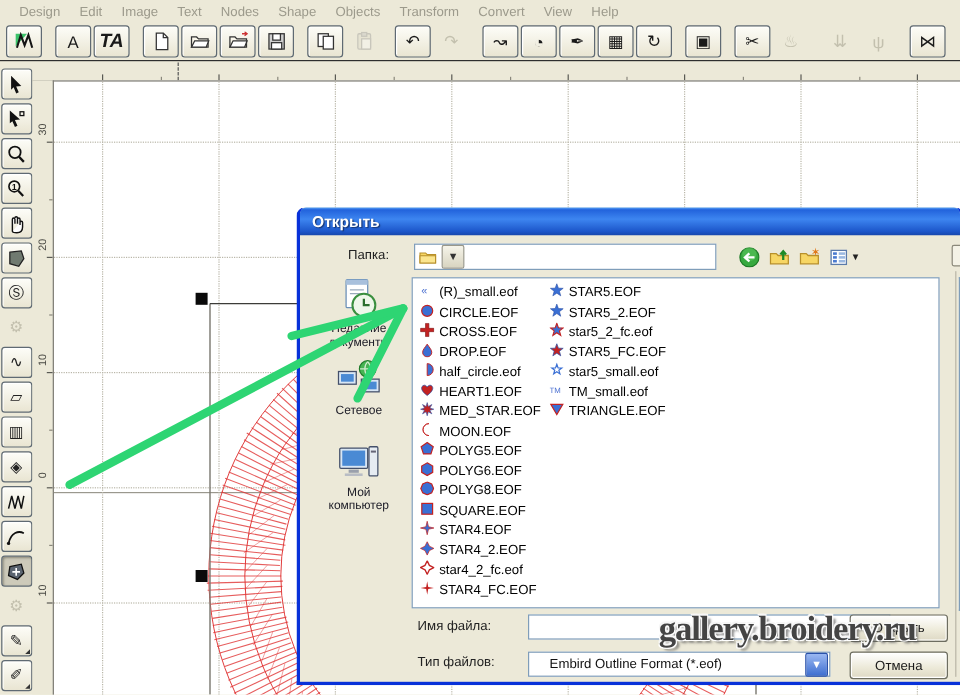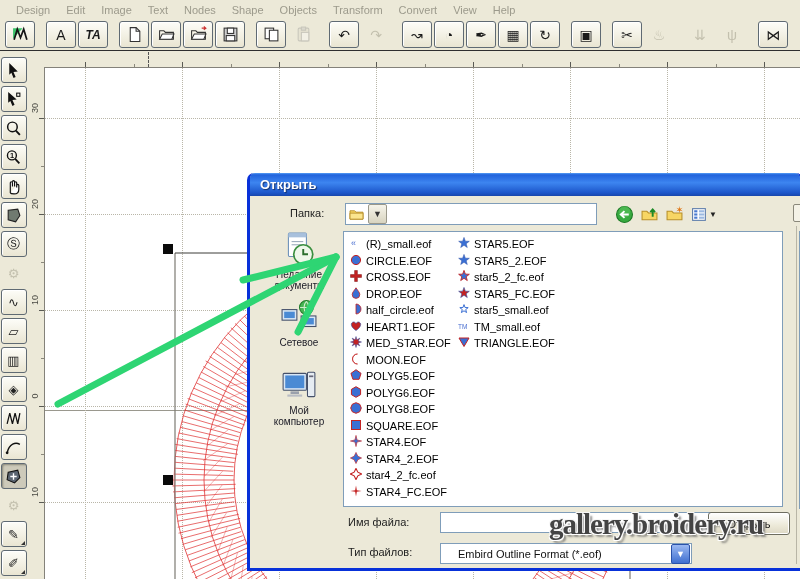--- a/index.html
+++ b/index.html
@@ -13,21 +13,21 @@
   .menu-item{font-size:11px;color:#9c9a8c;padding:0 8px;}
   
   #toolbar{position:absolute;left:0;top:19px;width:100%;height:32px;display:flex;align-items:center;padding-left:5px;border-bottom:1px solid #2e2e2e;box-sizing:border-box;}
   .tbtn{width:28px;height:25px;margin-right:2px;display:flex;align-items:center;justify-content:center;
     border:1px solid #5f6a73;border-radius:3px;background:linear-gradient(#fdfdf8,#e9e5d2);
     box-shadow:inset 1px 1px 0 #fff;font-size:14px;color:#1a1a1a;flex:0 0 auto;}
   .tbtn.gap{margin-left:9px;}
   .tbtn.dis{border-color:transparent;background:transparent;box-shadow:none;color:#c3c0ae;}
   .tbtn.dis svg{opacity:.35;}
   .tbtn svg{display:block;}
-  .tbtn .ta{font-size:12px;font-style:italic;font-weight:bold;}
+  .tbtn .ta{font-size:16px;font-style:italic;font-weight:bold;}
   
   #tools{position:absolute;left:0;top:52px;width:27px;bottom:0;display:flex;flex-direction:column;align-items:center;padding-top:5px;}
   .ltool{width:24px;height:24px;margin-bottom:3px;display:flex;align-items:center;justify-content:center;position:relative;
     border:1px solid #5f6a73;border-radius:3px;background:linear-gradient(#fdfdf8,#e9e5d2);box-shadow:inset 1px 1px 0 #fff;
     font-size:13px;color:#222;flex:0 0 auto;}
   .ltool.dis{border-color:transparent;background:transparent;box-shadow:none;color:#c3c0ae;}
   .ltool.active{background:#cdcaba;box-shadow:inset 1px 1px 2px #8a887a;}
   .ltool.fly::after{content:"";position:absolute;right:1px;bottom:1px;border-left:4px solid transparent;border-bottom:4px solid #333;}
   
   #hruler{position:absolute;left:27px;top:52px;right:0;height:15px;background:#ece9d8;border-bottom:1px solid #84827a;}
@@ -883,20 +883,21 @@
   </div>
 </div>
     <span class="dlg-row-label" style="top:320px">Имя файла:</span>
     <div id="filename-input"></div>
     <span class="dlg-row-label" style="top:350px">Тип файлов:</span>
     <div id="filetype-combo">
       <span class="cval">Embird Outline Format (*.eof)</span>
       <span class="cmb-arrow blue">▼</span>
     </div>
     <div class="xpbtn" style="top:316px">Открыть</div>
+    <div class="xpbtn" style="top:347px">Отмена</div>
     <div id="divider"></div>
     <div id="side-panel"></div>
     <div id="side-stub"></div>
   </div>
 </div>
 
 <svg id="arrow-svg" width="800" height="579">
     <line x1="58" y1="404" x2="336" y2="257" stroke="#2ed573" stroke-width="7" stroke-linecap="round"></line>
     <line x1="336" y1="257" x2="243" y2="280" stroke="#2ed573" stroke-width="7" stroke-linecap="round"></line>
     <line x1="336" y1="257" x2="298" y2="332" stroke="#2ed573" stroke-width="7" stroke-linecap="round"></line>

